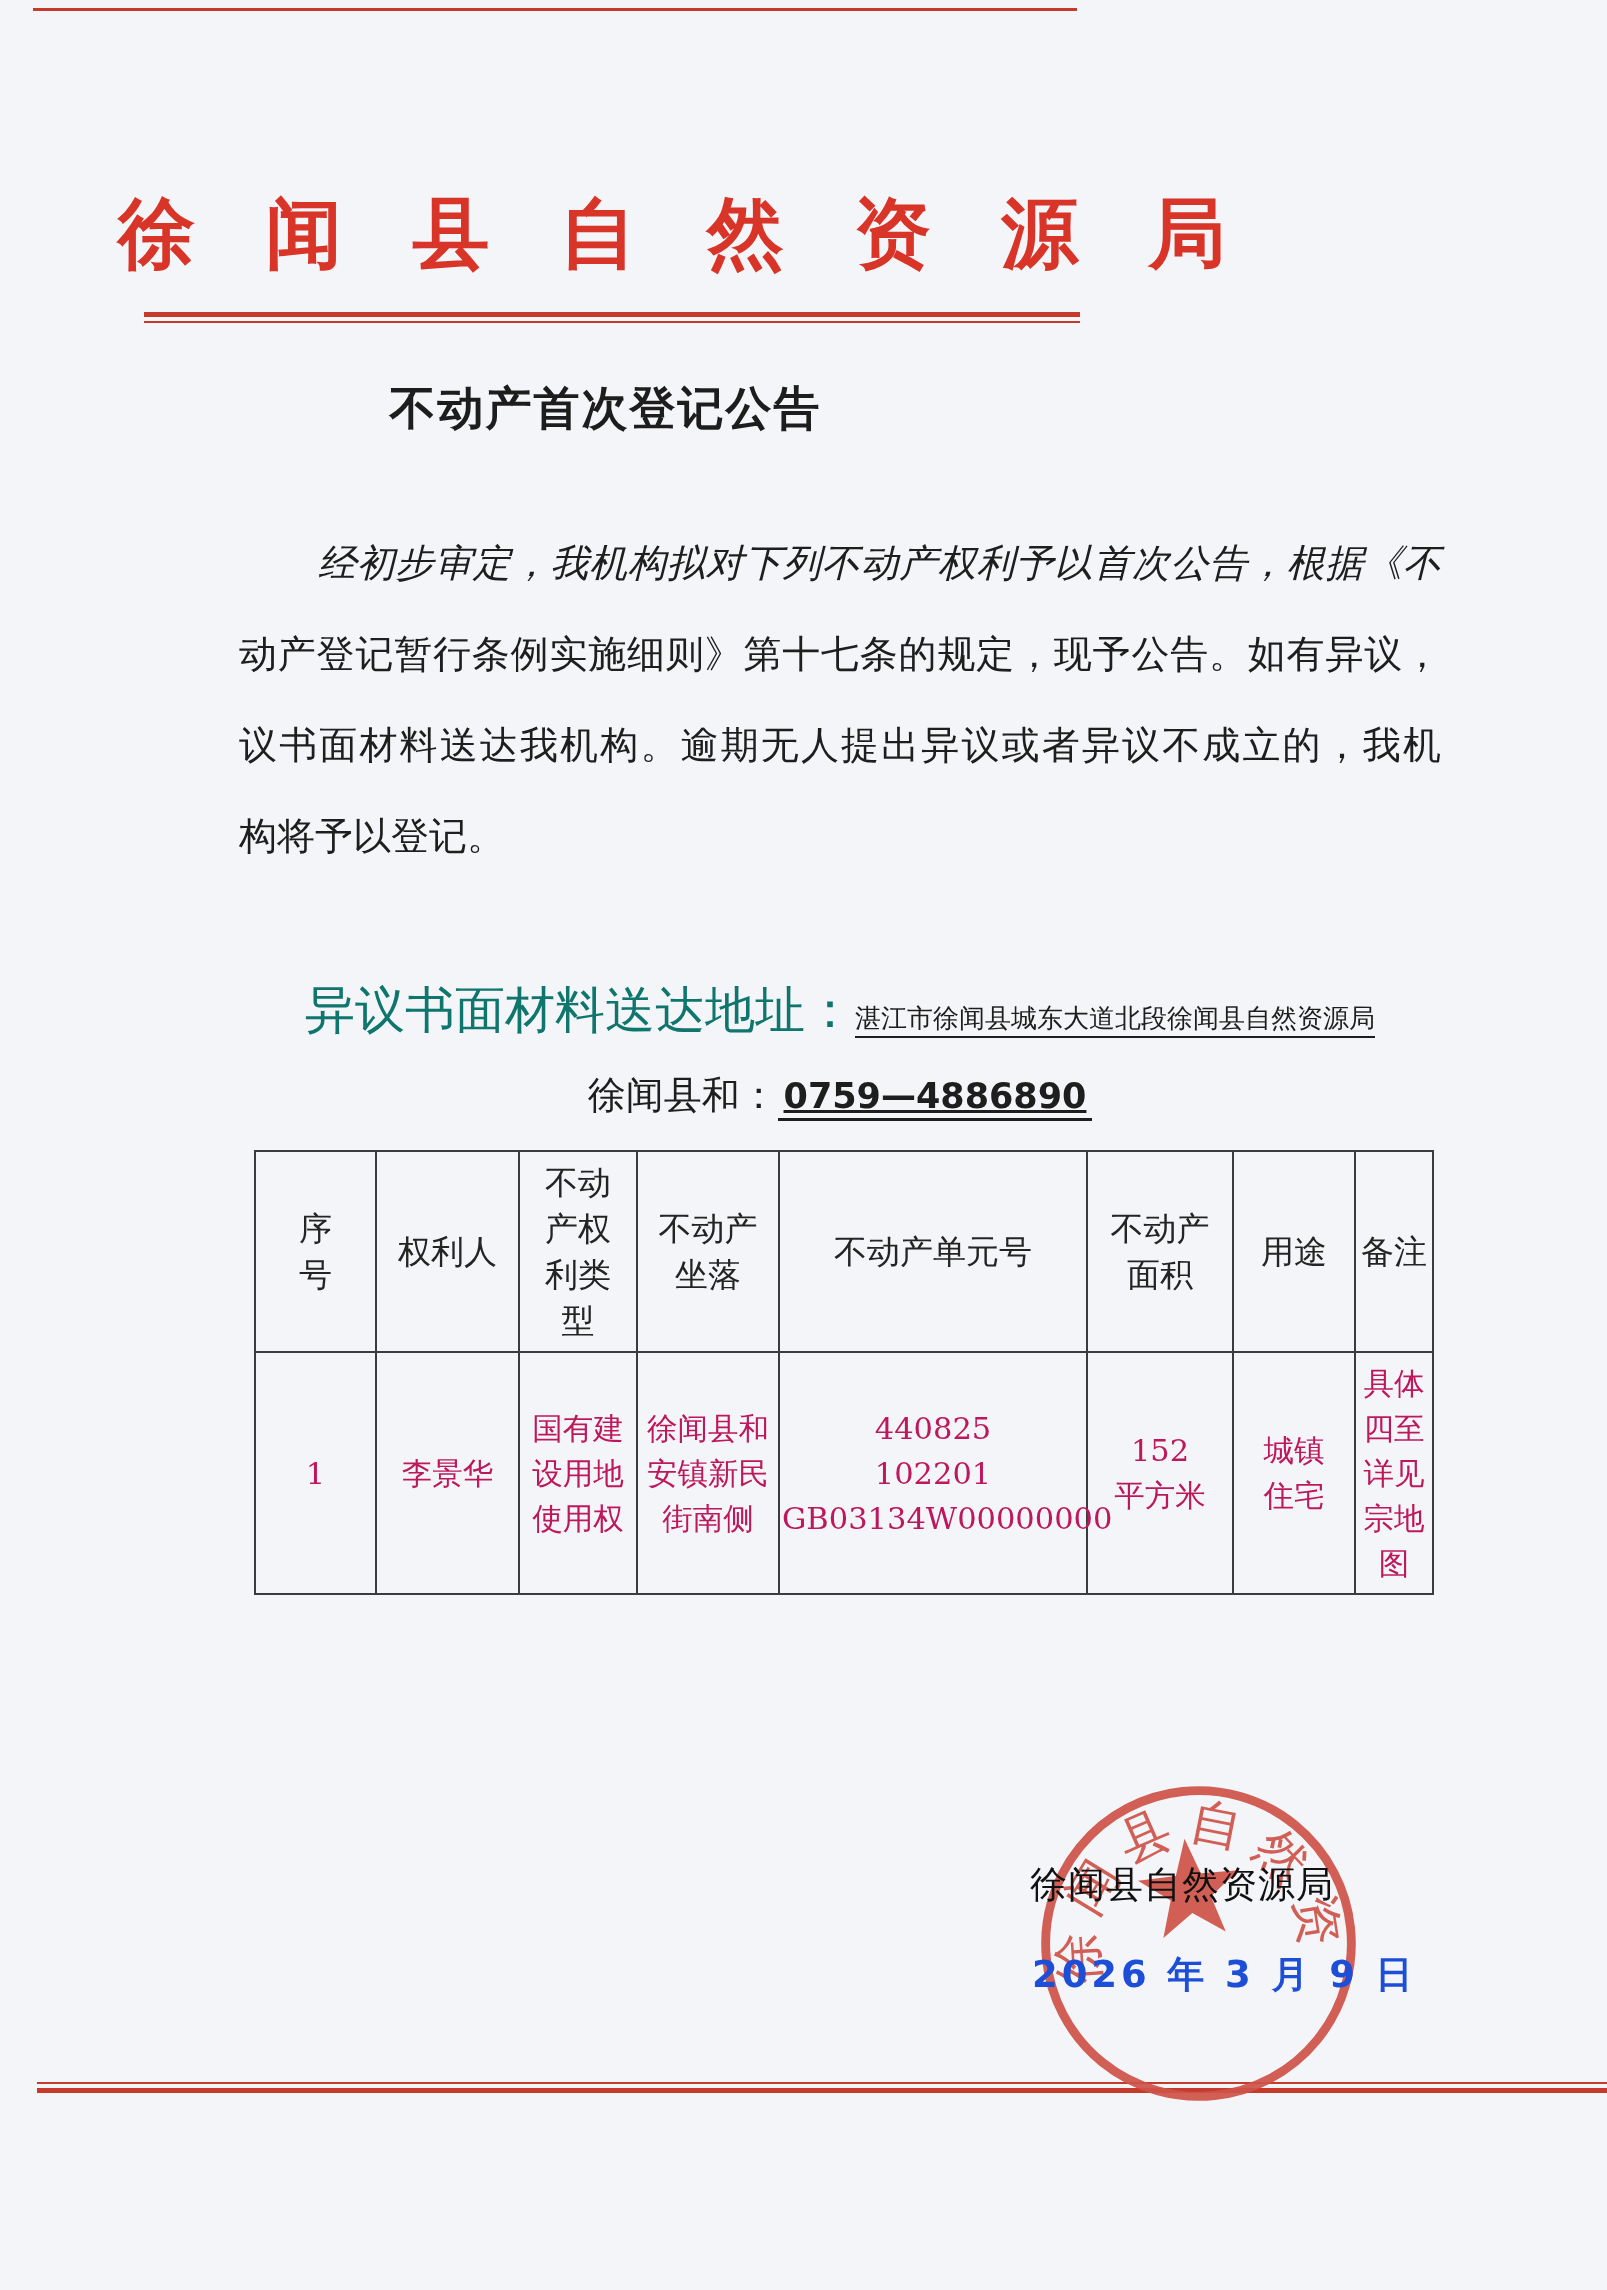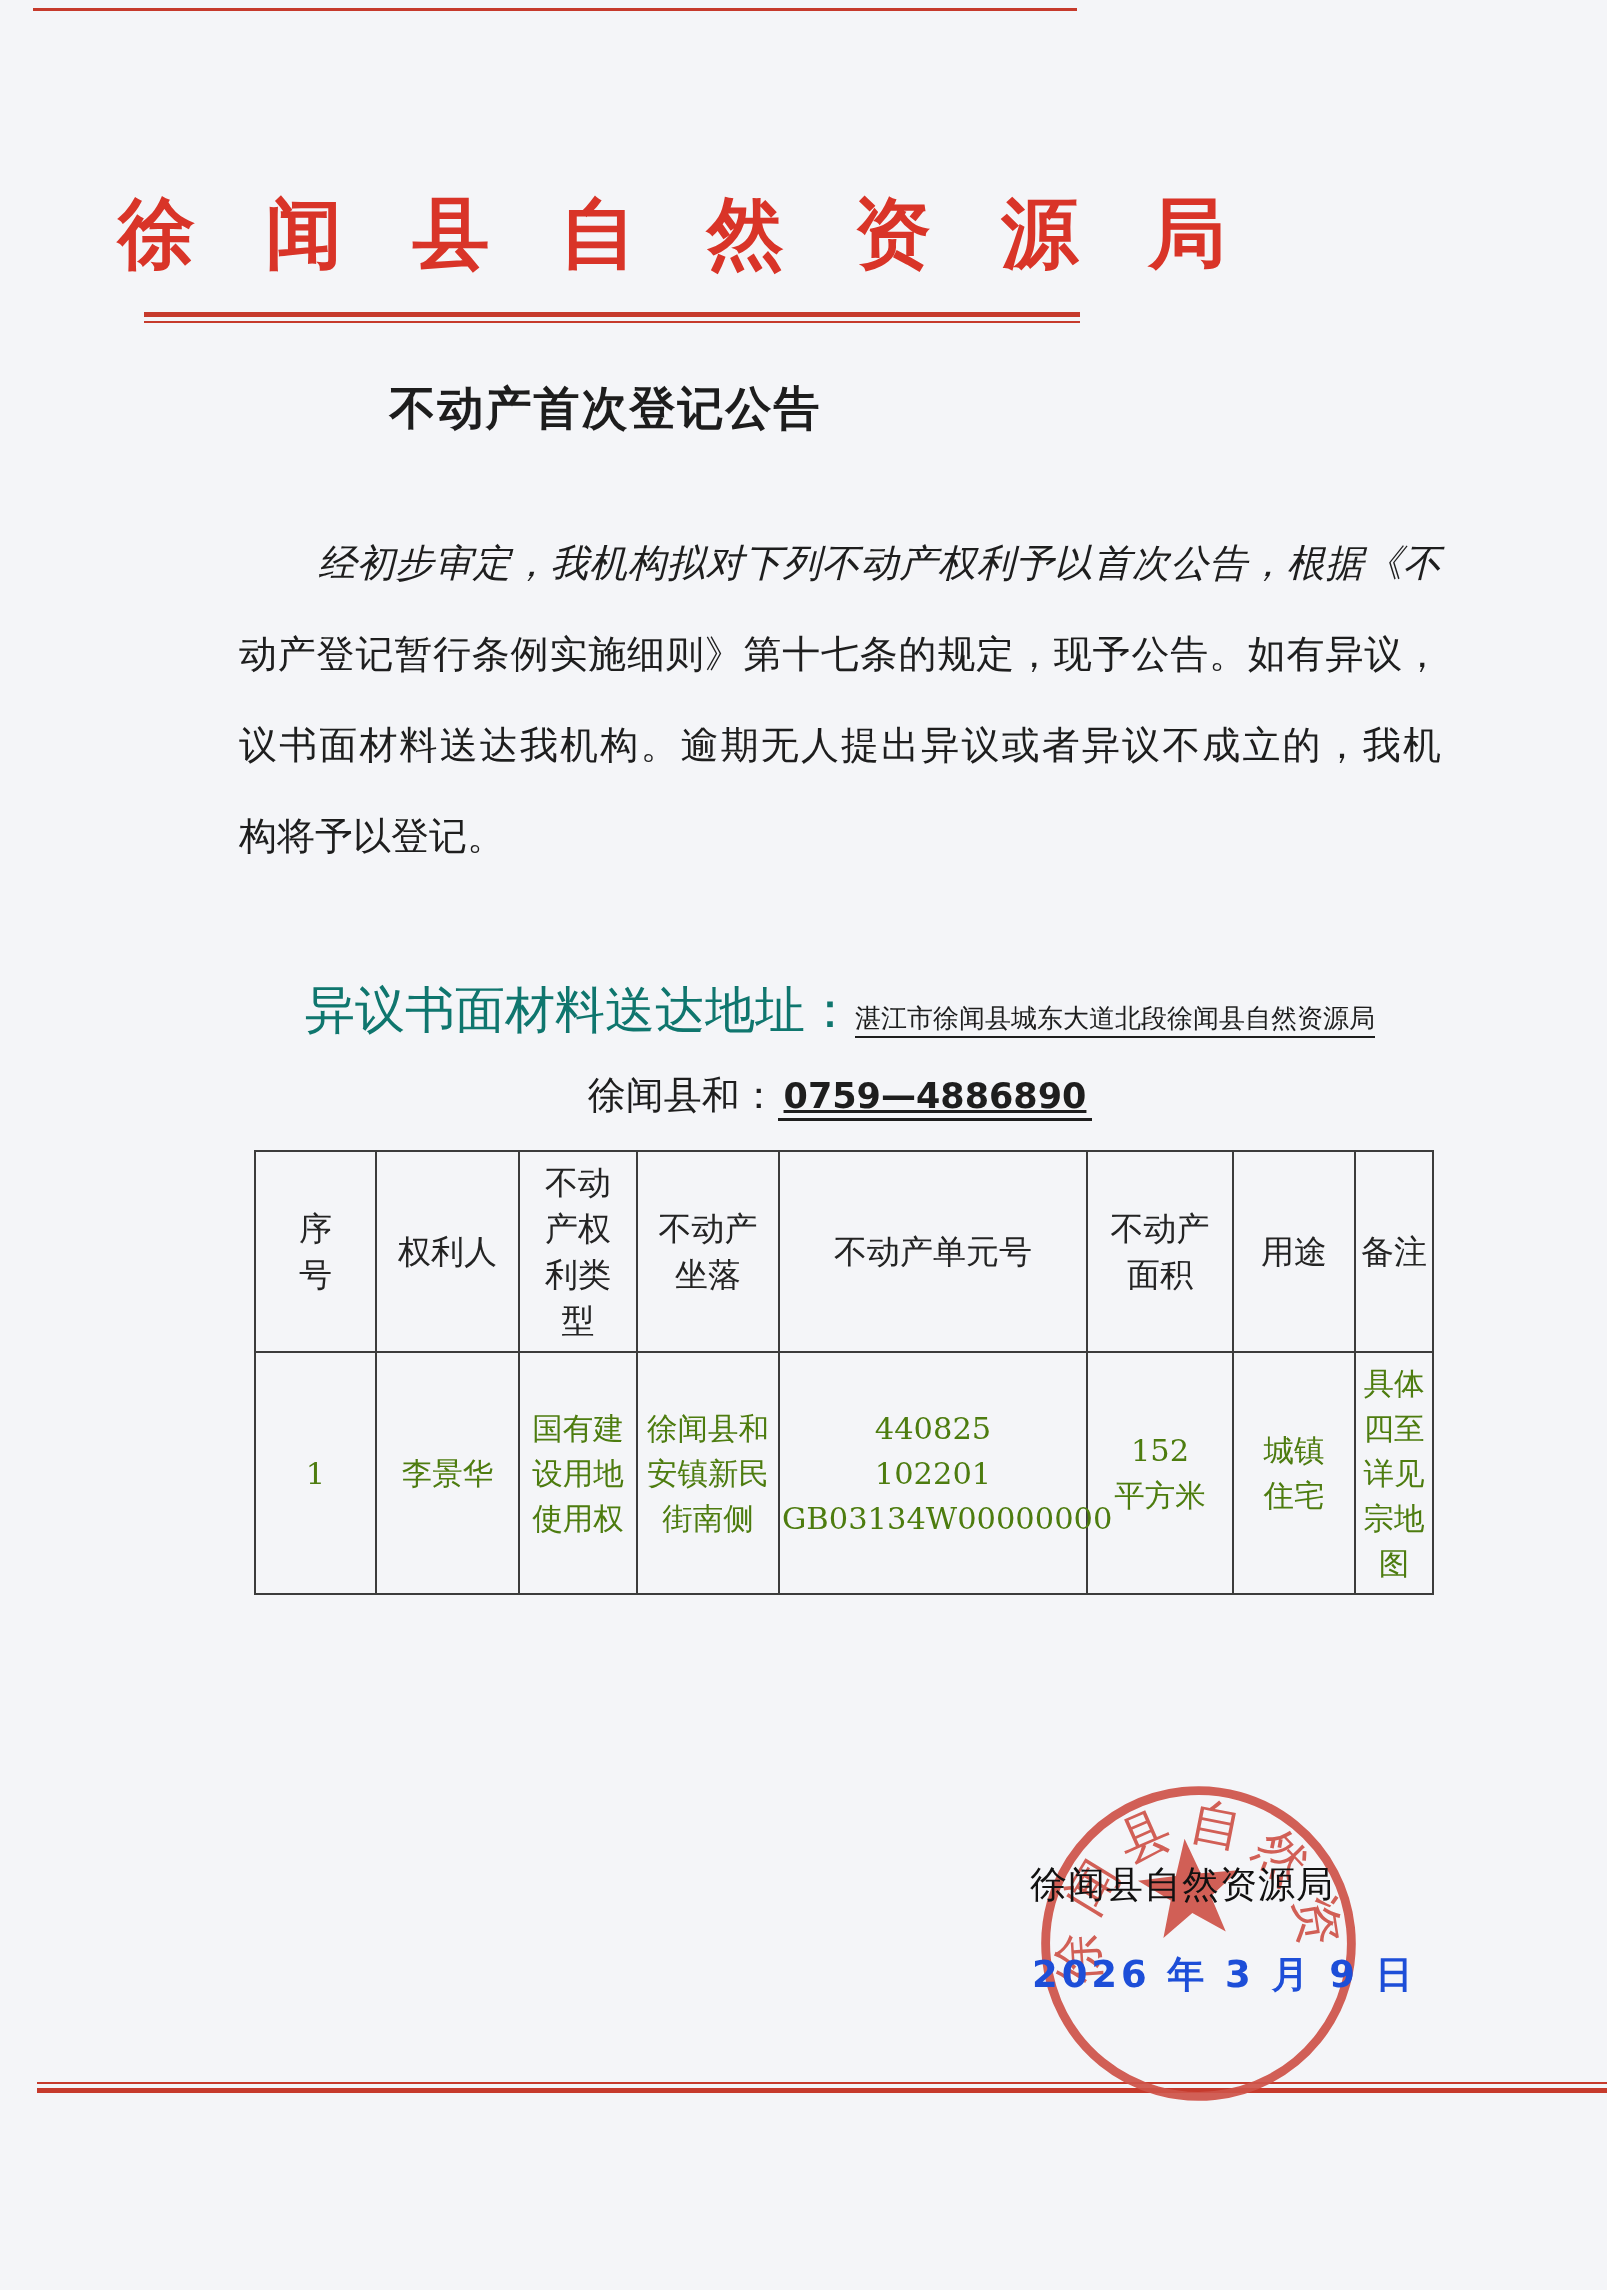--- a/index.html
+++ b/index.html
@@ -53,21 +53,21 @@
   table.reg-table {
     position:absolute; left:254px; top:1150px;
     border-collapse:collapse; table-layout:fixed; width:1178px;
     background:transparent;
   }
   .reg-table td {
     border:2px solid #3c3c3c; text-align:center; vertical-align:middle;
     padding:3.9px 2px;
   }
   .reg-table tr.hdr td { height:201px; font-size:33px; line-height:46px; color:#242424; }
-  .reg-table tr.data td { height:242px; font-size:30.5px; line-height:45px; color:#4d7c0f; }
+  .reg-table tr.data td { height:242px; font-size:30.5px; line-height:45px; color:#be185d; }
   .pre { white-space:pre-line; }
   .unit-cell { font-size:28.6px; line-height:47px; }
 
   
   .seal { position:absolute; left:1020px; top:1765px; width:357px; height:357px; transform:rotate(-6deg); opacity:0.92; z-index:1; }
   .sig-agency {
     position:absolute; left:1030px; top:1860px; z-index:2;
     font-size:37px; color:#111; letter-spacing:1px; white-space:nowrap;
   }
   .sig-date {

